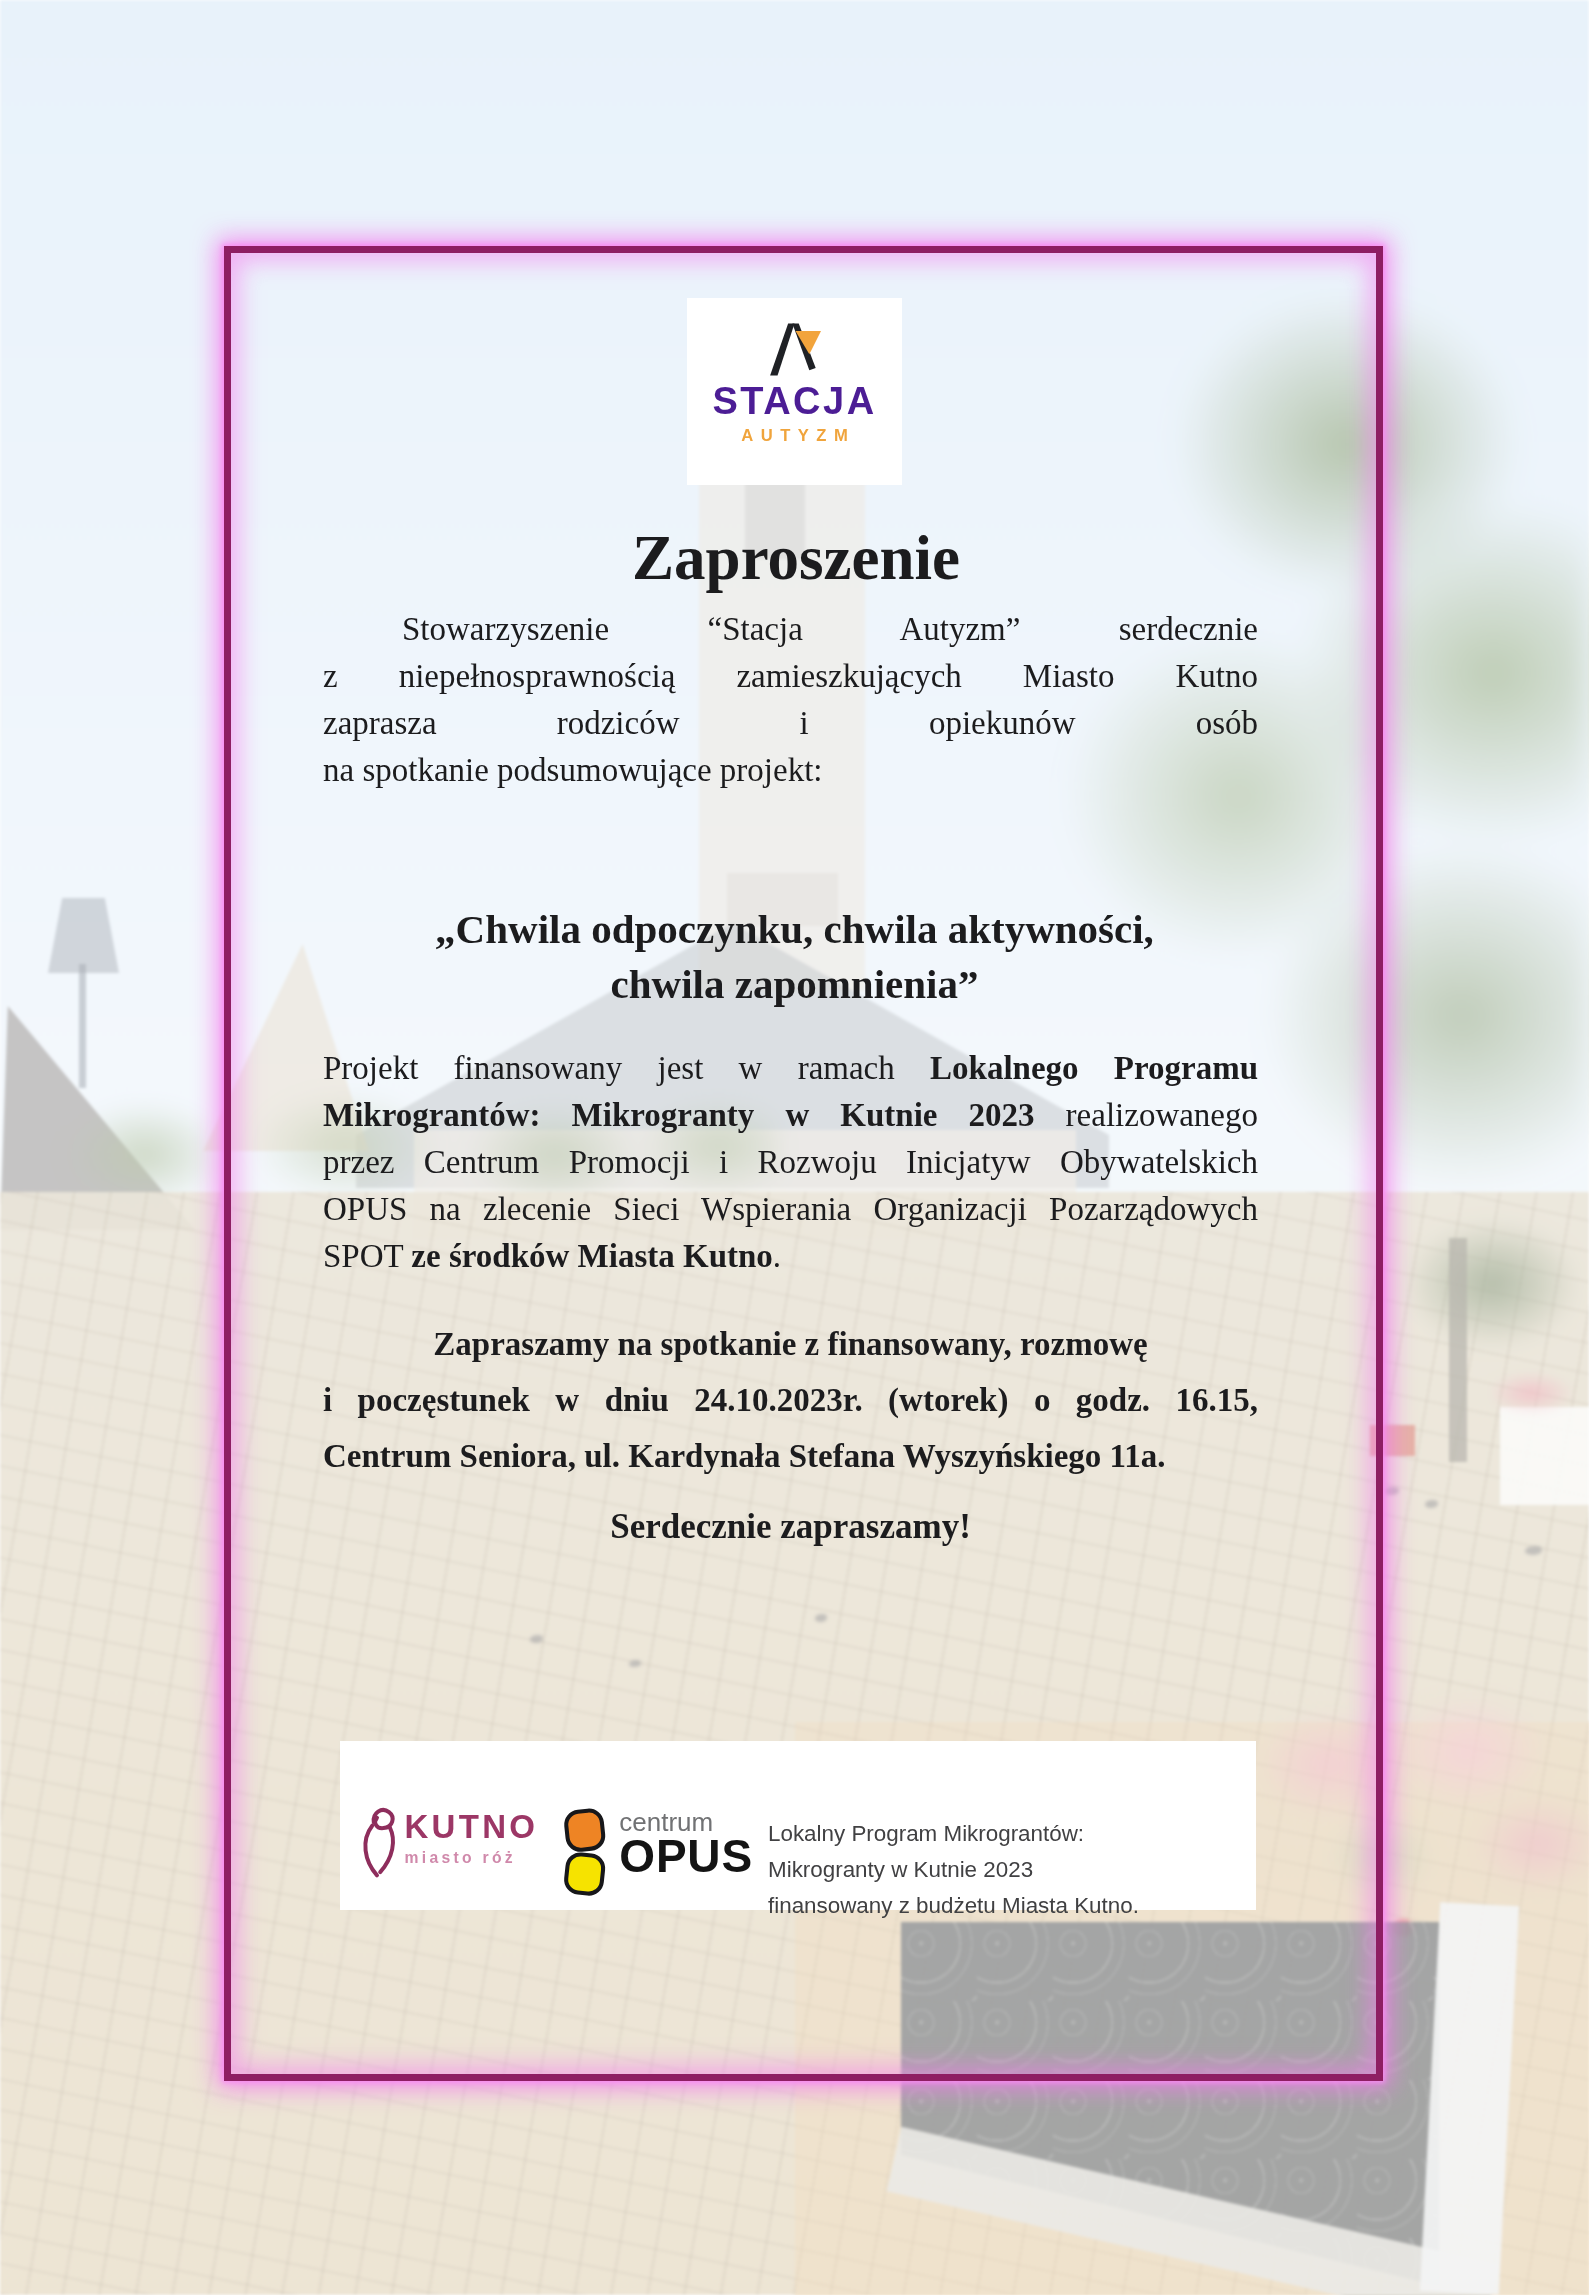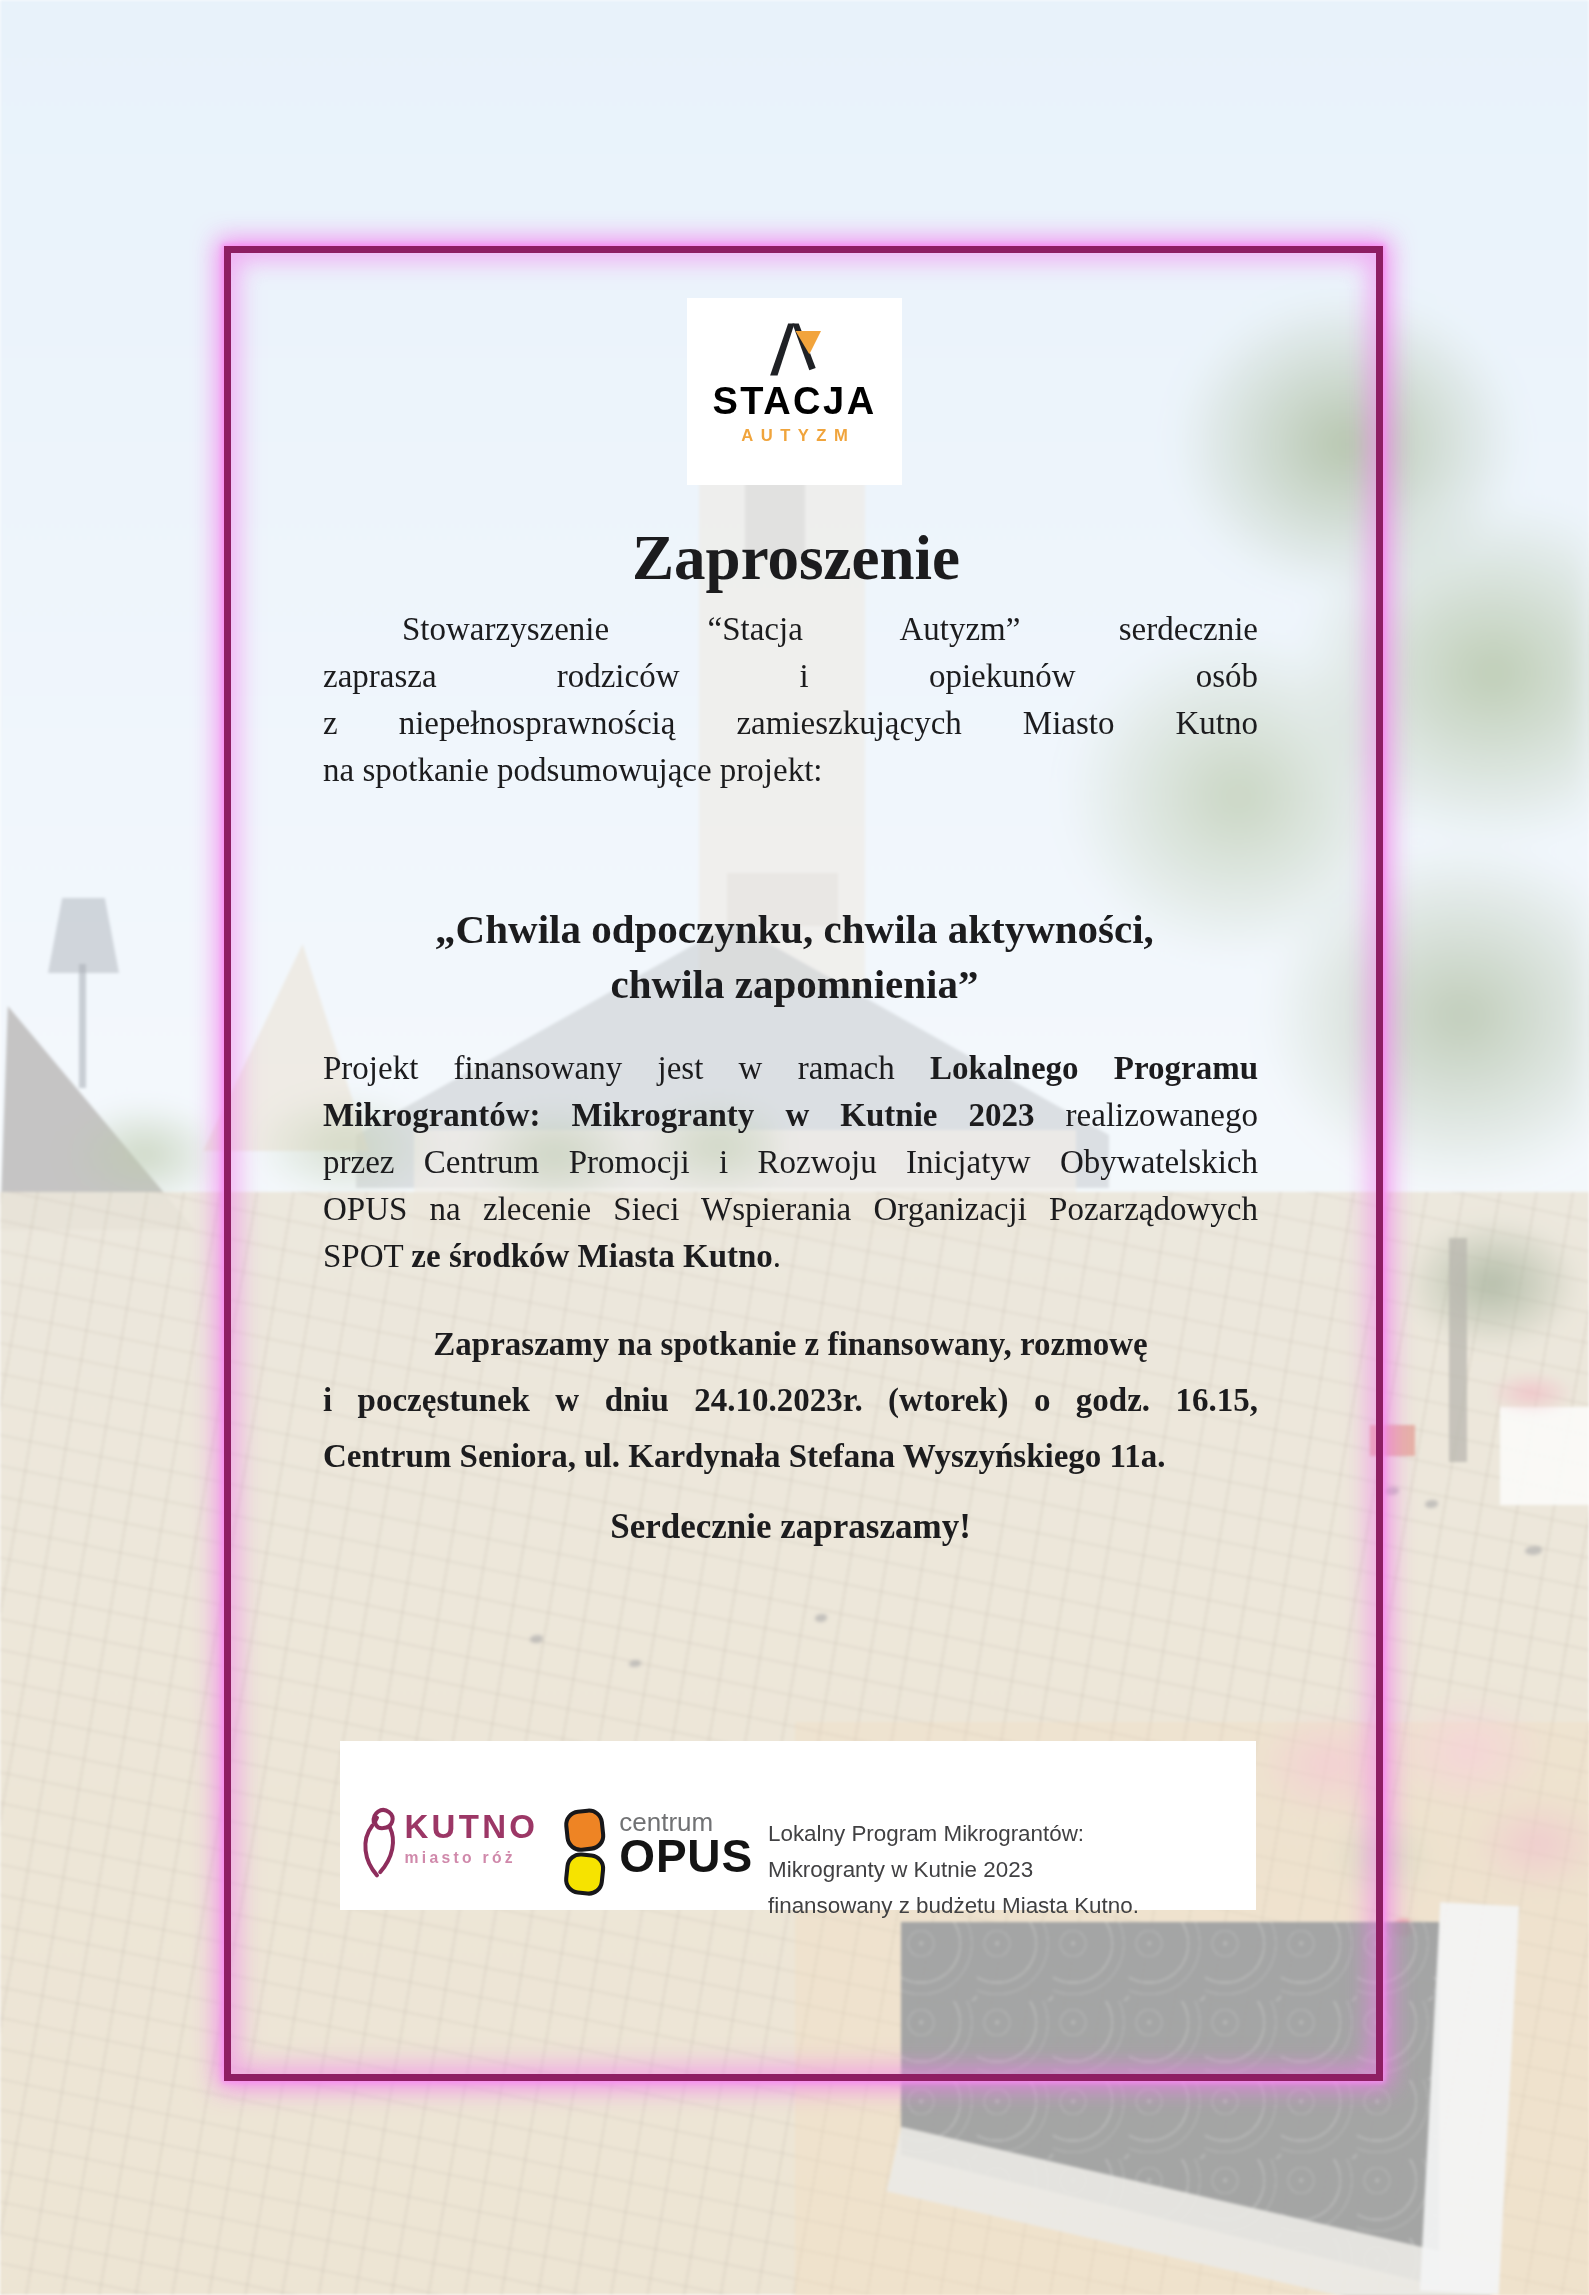--- a/index.html
+++ b/index.html
@@ -78,21 +78,21 @@
     box-shadow:0 0 23px 8.3px rgba(244,120,238,.8), 0 0 5px 1.7px rgba(255,160,250,.9),
       inset 0 0 23px 8.3px rgba(244,120,238,.55);}
 
   
   .content{position:absolute;inset:0;color:#1c1c1e;}
   .content > div, .content > h1{position:absolute;}
 
   .logo-box{left:687px;top:298px;width:215px;height:187px;background:#ffffff;text-align:center;}
   .logo-mark{margin-top:23px;width:53px;height:56px;}
   .logo-stacja{font-family:"Liberation Sans","DejaVu Sans",sans-serif;font-weight:700;
-    font-size:38px;letter-spacing:2.5px;color:#000000;line-height:41px;}
+    font-size:38px;letter-spacing:2.5px;color:#4c1d95;line-height:41px;}
   .logo-autyzm{font-family:"Liberation Sans","DejaVu Sans",sans-serif;font-weight:700;
     font-size:16.6px;letter-spacing:7.5px;text-indent:7.5px;color:#f0a43c;line-height:21.5px;margin-top:2.5px;}
 
   .title{left:232px;top:523px;width:1128px;margin:0;text-align:center;
     font-size:63px;font-weight:700;line-height:71px;}
 
   .p{left:323px;width:935px;font-size:33px;}
   .ln{text-align:left;white-space:normal;}
   .ln.stretch{text-align:justify;text-align-last:justify;}
   .ln.center{text-align:center;text-align-last:center;}
@@ -171,22 +171,22 @@
         <polygon points="38,2 50,2 18,100 4,100" fill="#1f2125"></polygon>
       </svg>
       <div class="logo-stacja">STACJA</div>
       <div class="logo-autyzm">AUTYZM</div>
     </div>
 
     <h1 class="title">Zaproszenie</h1>
 
     <div class="p p1">
       <div class="ln stretch indent">Stowarzyszenie “Stacja Autyzm” serdecznie</div>
+      <div class="ln stretch">z niepełnosprawnością zamieszkujących Miasto Kutno</div>
       <div class="ln stretch">zaprasza rodziców i opiekunów osób</div>
-      <div class="ln stretch">z niepełnosprawnością zamieszkujących Miasto Kutno</div>
       <div class="ln">na spotkanie podsumowujące projekt:</div>
     </div>
 
     <div class="quote">
       <div>„Chwila odpoczynku, chwila aktywności,</div>
       <div>chwila zapomnienia”</div>
     </div>
 
     <div class="p p2">
       <div class="ln stretch"><span>Projekt finansowany jest w ramach</span> <b>Lokalnego Programu</b></div>

